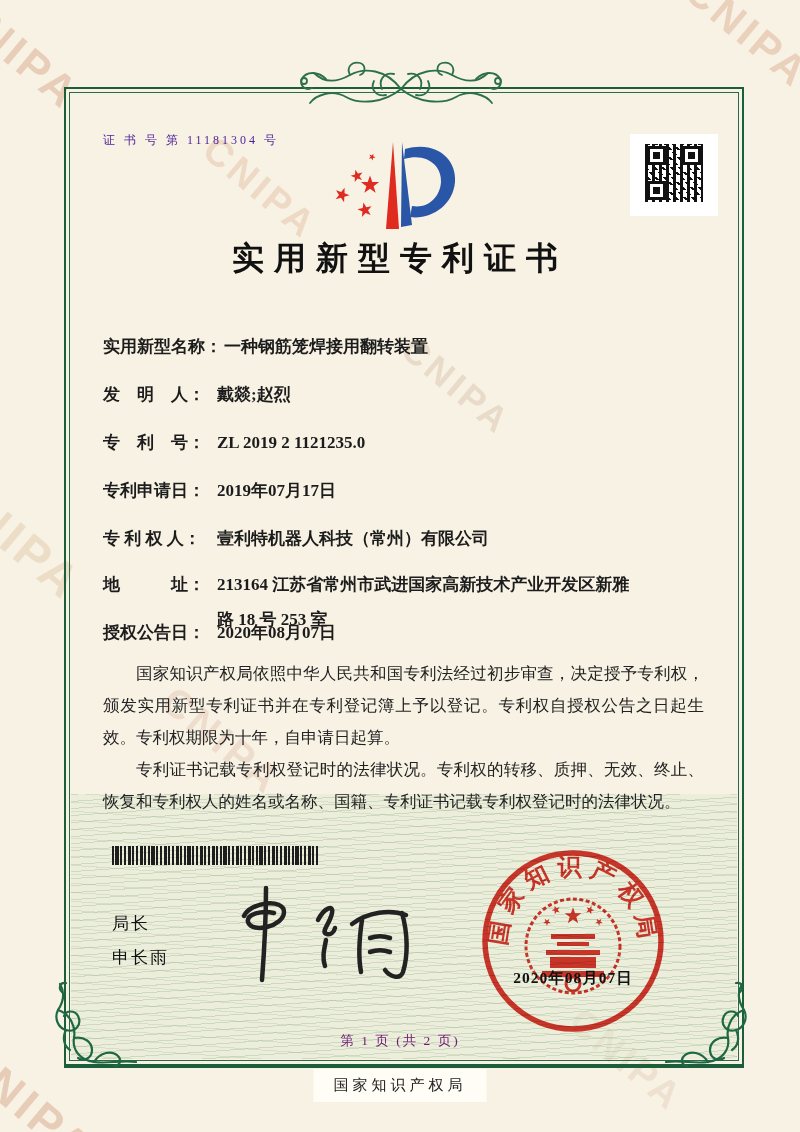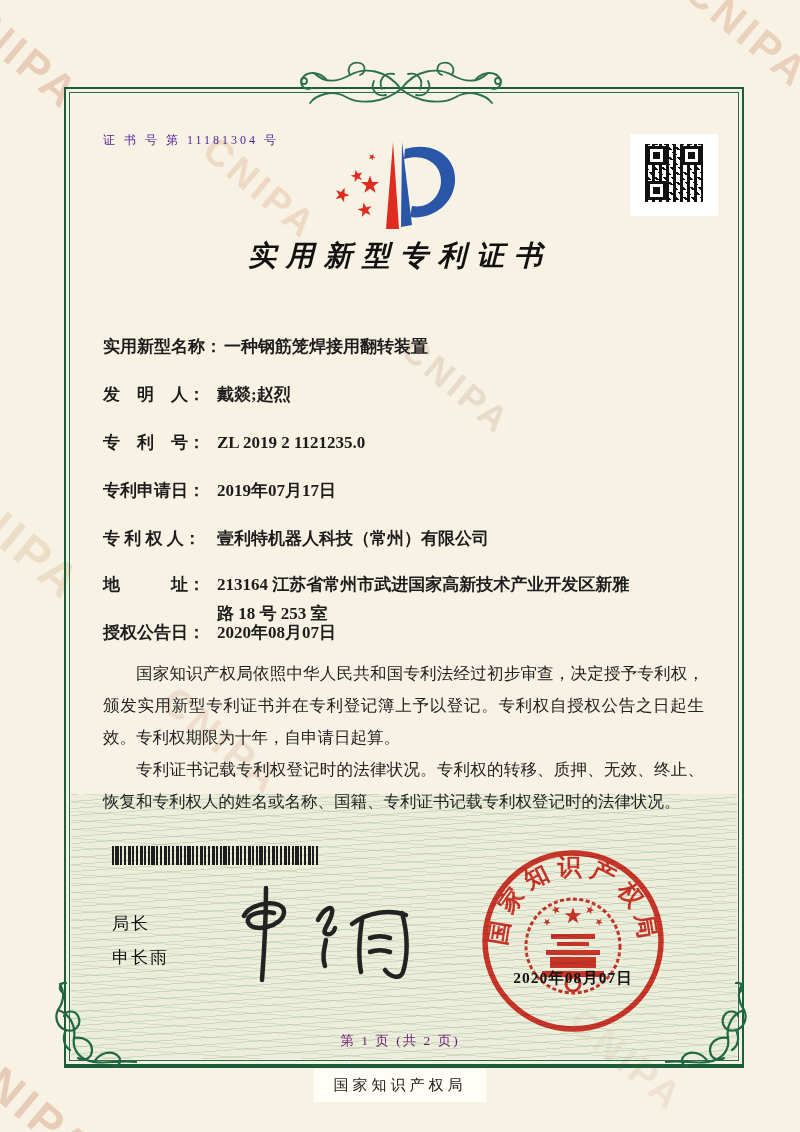--- a/index.html
+++ b/index.html
@@ -29,26 +29,26 @@
   .guilloche{
     position:absolute;left:5px;right:5px;bottom:5px;height:265px;
     background-color:rgba(222,233,208,.45);
     background-image:
       repeating-linear-gradient(176deg, rgba(130,170,125,.30) 0 1px, rgba(0,0,0,0) 1px 7px),
       repeating-linear-gradient(184deg, rgba(130,170,125,.22) 0 1px, rgba(0,0,0,0) 1px 9px);
   }
   .cert-no{font-size:12px;letter-spacing:3px;color:#4c1d95;}
   .title{
     left:0;top:237px;width:800px;text-align:center;
-    font-size:28px;font-weight:bold;letter-spacing:10px;color:#111;font-style:italic;
+    font-size:32px;font-weight:bold;letter-spacing:10px;color:#111;
   }
   .row{left:103px;width:620px;font-size:17px;white-space:nowrap;font-weight:bold;}
   .row .lbl{display:inline-block;min-width:112px;}
   .row .val{margin-left:2px;}
-  .addr2{margin-left:114px;margin-top:6px;}
+  .addr2{margin-left:114px;margin-top:12px;}
   .paras{
     left:103px;top:658px;width:601px;font-size:16.5px;line-height:32px;
     text-align:justify;color:#222;
   }
   .paras p{margin:0;text-indent:2em;}
   .barcode{
     left:112px;top:846px;width:207px;height:19px;
     background-image:
       repeating-linear-gradient(90deg,#1d1d1d 0 2px,rgba(0,0,0,0) 2px 4px),
       repeating-linear-gradient(90deg,#1d1d1d 0 1px,rgba(0,0,0,0) 1px 6px),

